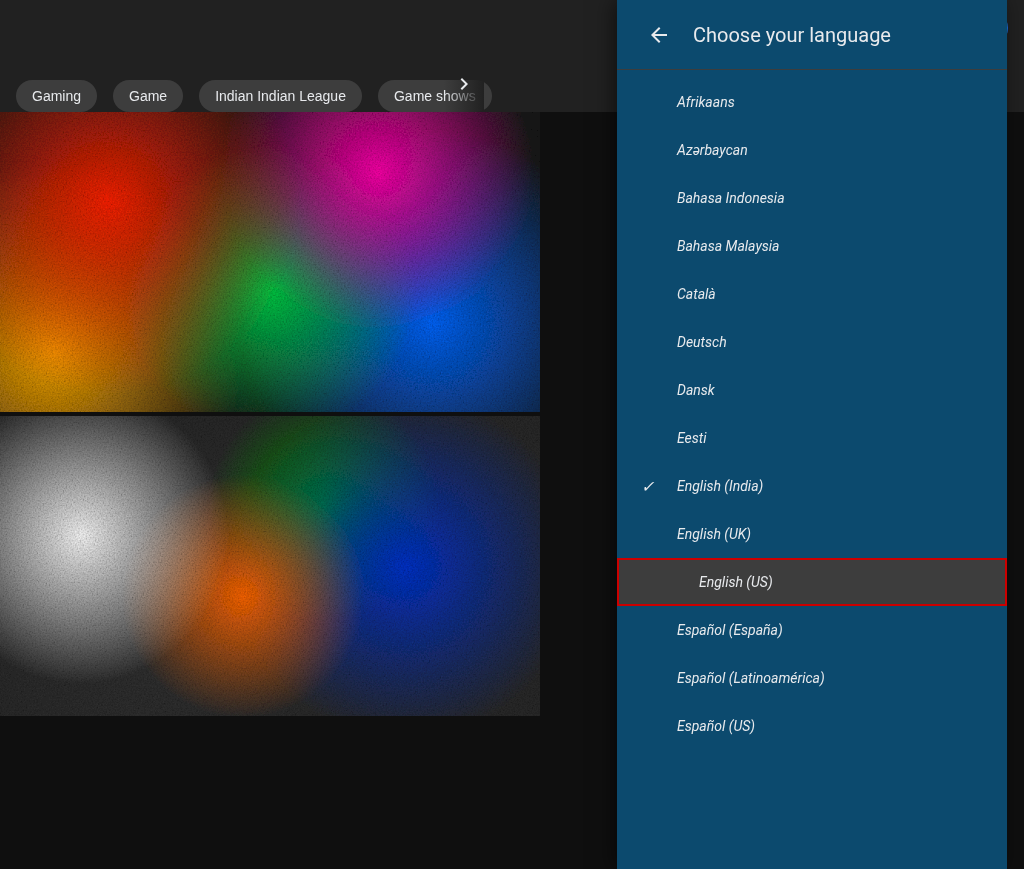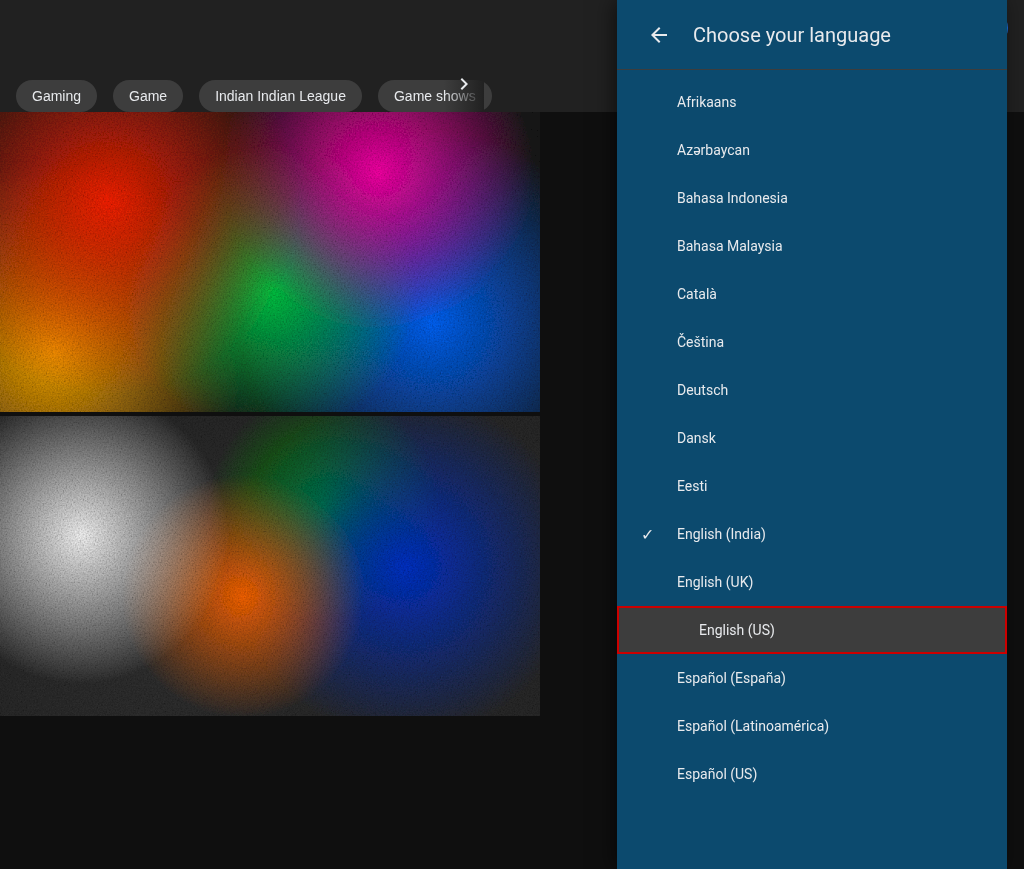--- a/index.html
+++ b/index.html
@@ -211,20 +211,21 @@
 
     .lang-item {
       display: flex;
       align-items: center;
       padding: 12px 24px;
       cursor: pointer;
       color: #e8eaed;
       font-size: 14px;
       gap: 16px;
       min-height: 48px;
+      font-style: italic;
     }
 
     .lang-item.selected-highlight {
       background: #3d3d3d;
       border: 2px solid #cc0000;
       padding-left: 44px;
     }
 
     .check-icon {
       width: 20px;
@@ -320,24 +321,20 @@
       <div class="lang-item">
         <span class="check-icon hidden">✓</span>
         <span class="lang-name">Bahasa Malaysia</span>
       </div>
       <div class="lang-item">
         <span class="check-icon hidden">✓</span>
         <span class="lang-name">Català</span>
       </div>
       <div class="lang-item">
         <span class="check-icon hidden">✓</span>
-        <span class="lang-name">Čeština</span>
-      </div>
-      <div class="lang-item">
-        <span class="check-icon hidden">✓</span>
         <span class="lang-name">Deutsch</span>
       </div>
       <div class="lang-item">
         <span class="check-icon hidden">✓</span>
         <span class="lang-name">Dansk</span>
       </div>
       <div class="lang-item">
         <span class="check-icon hidden">✓</span>
         <span class="lang-name">Eesti</span>
       </div>

